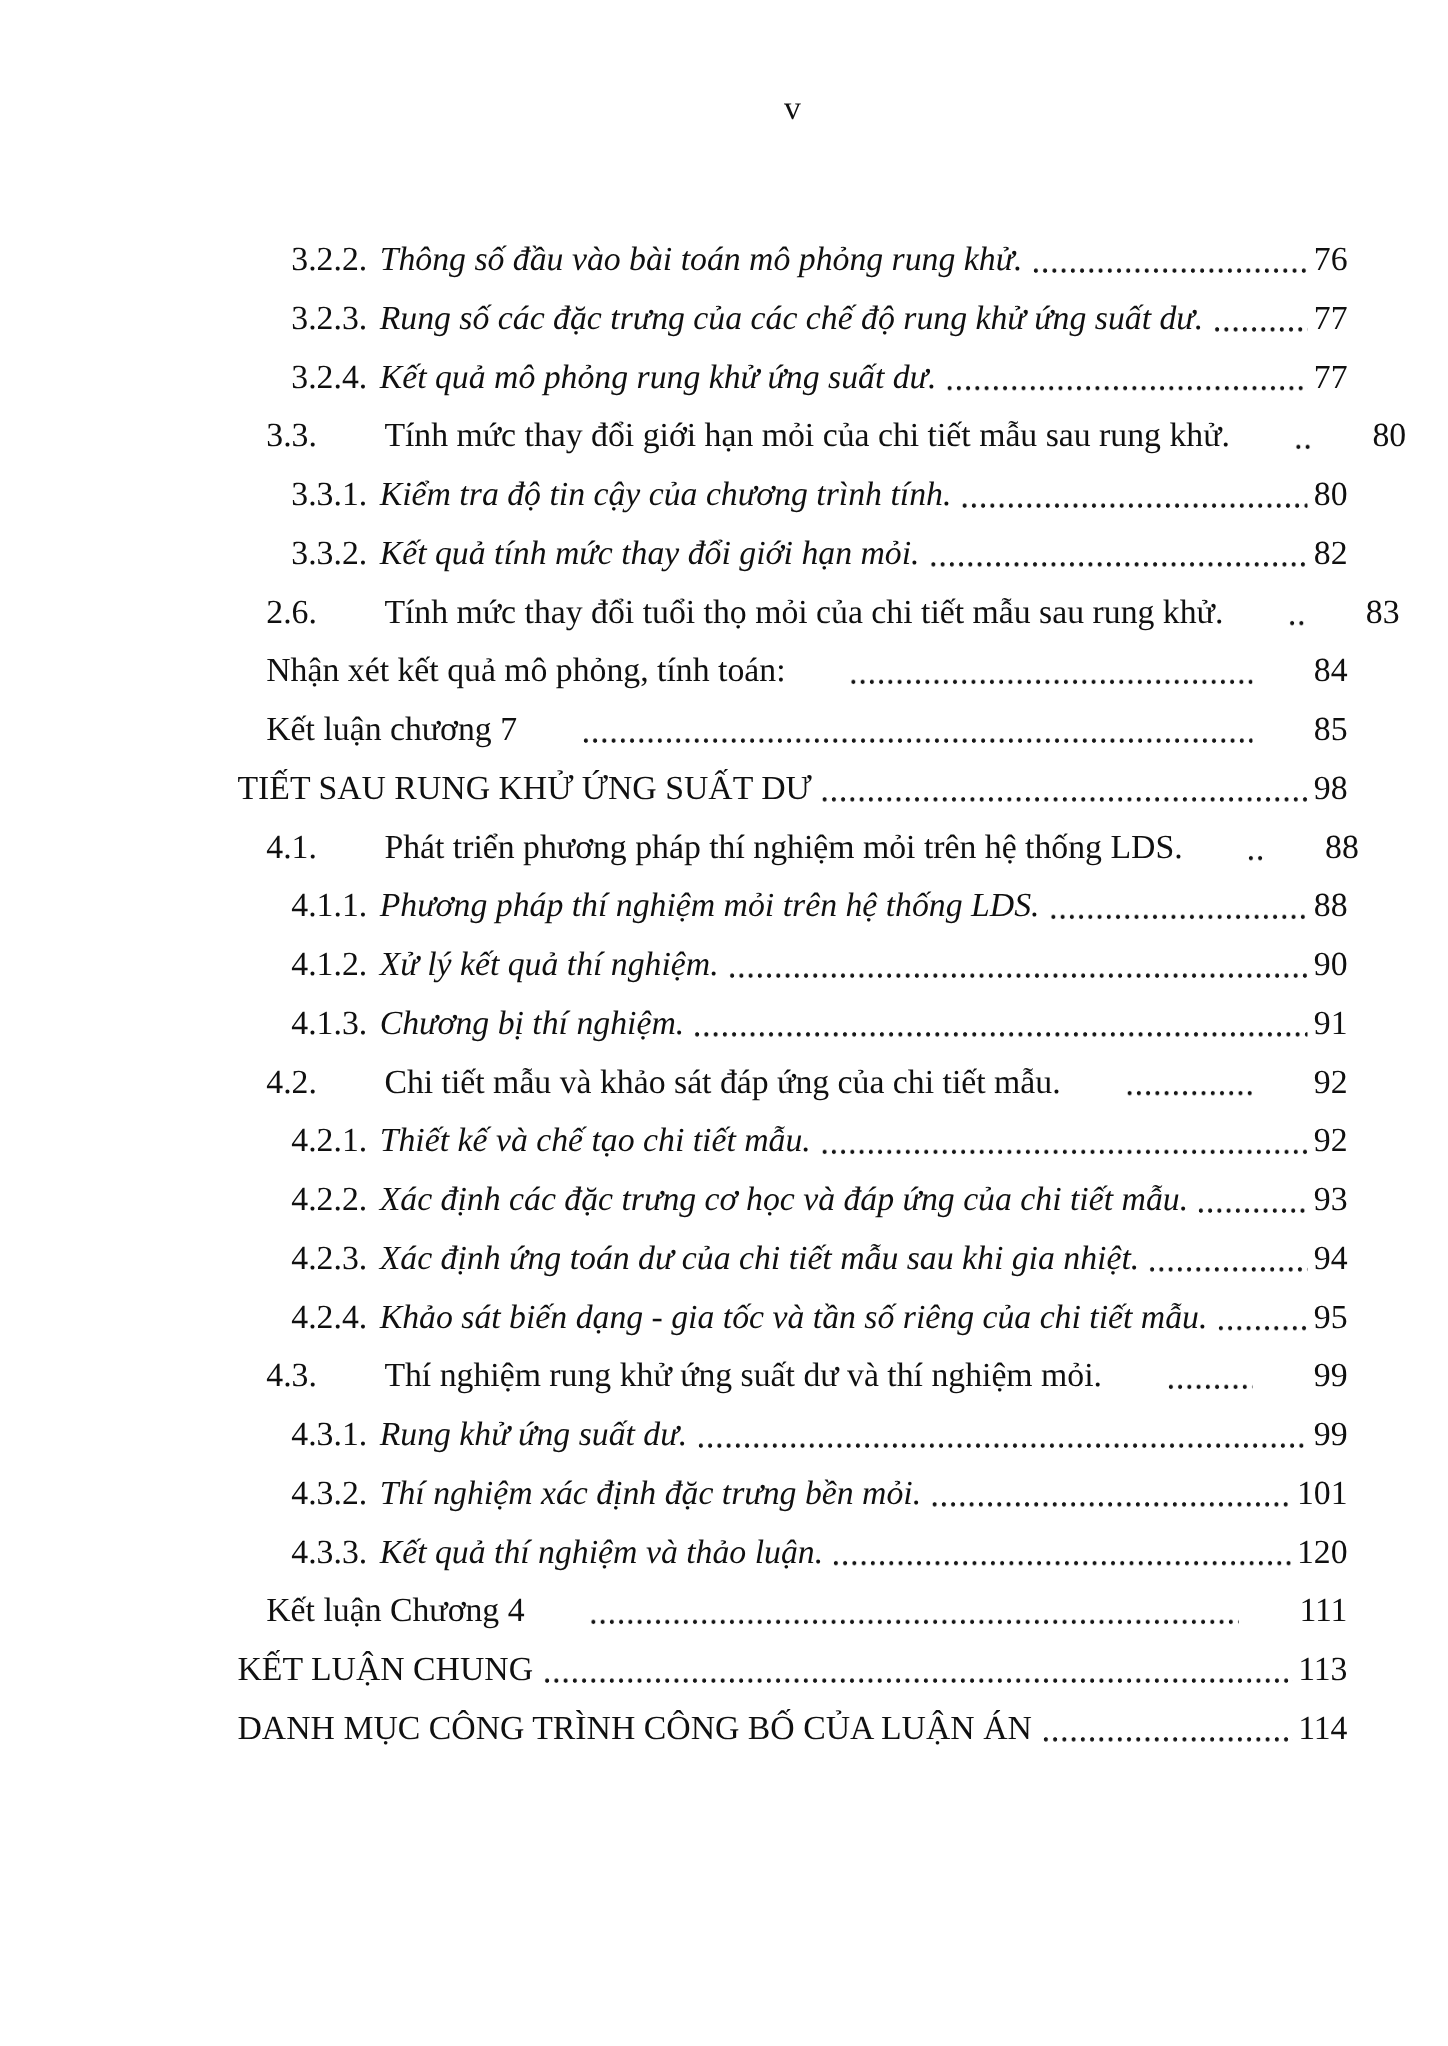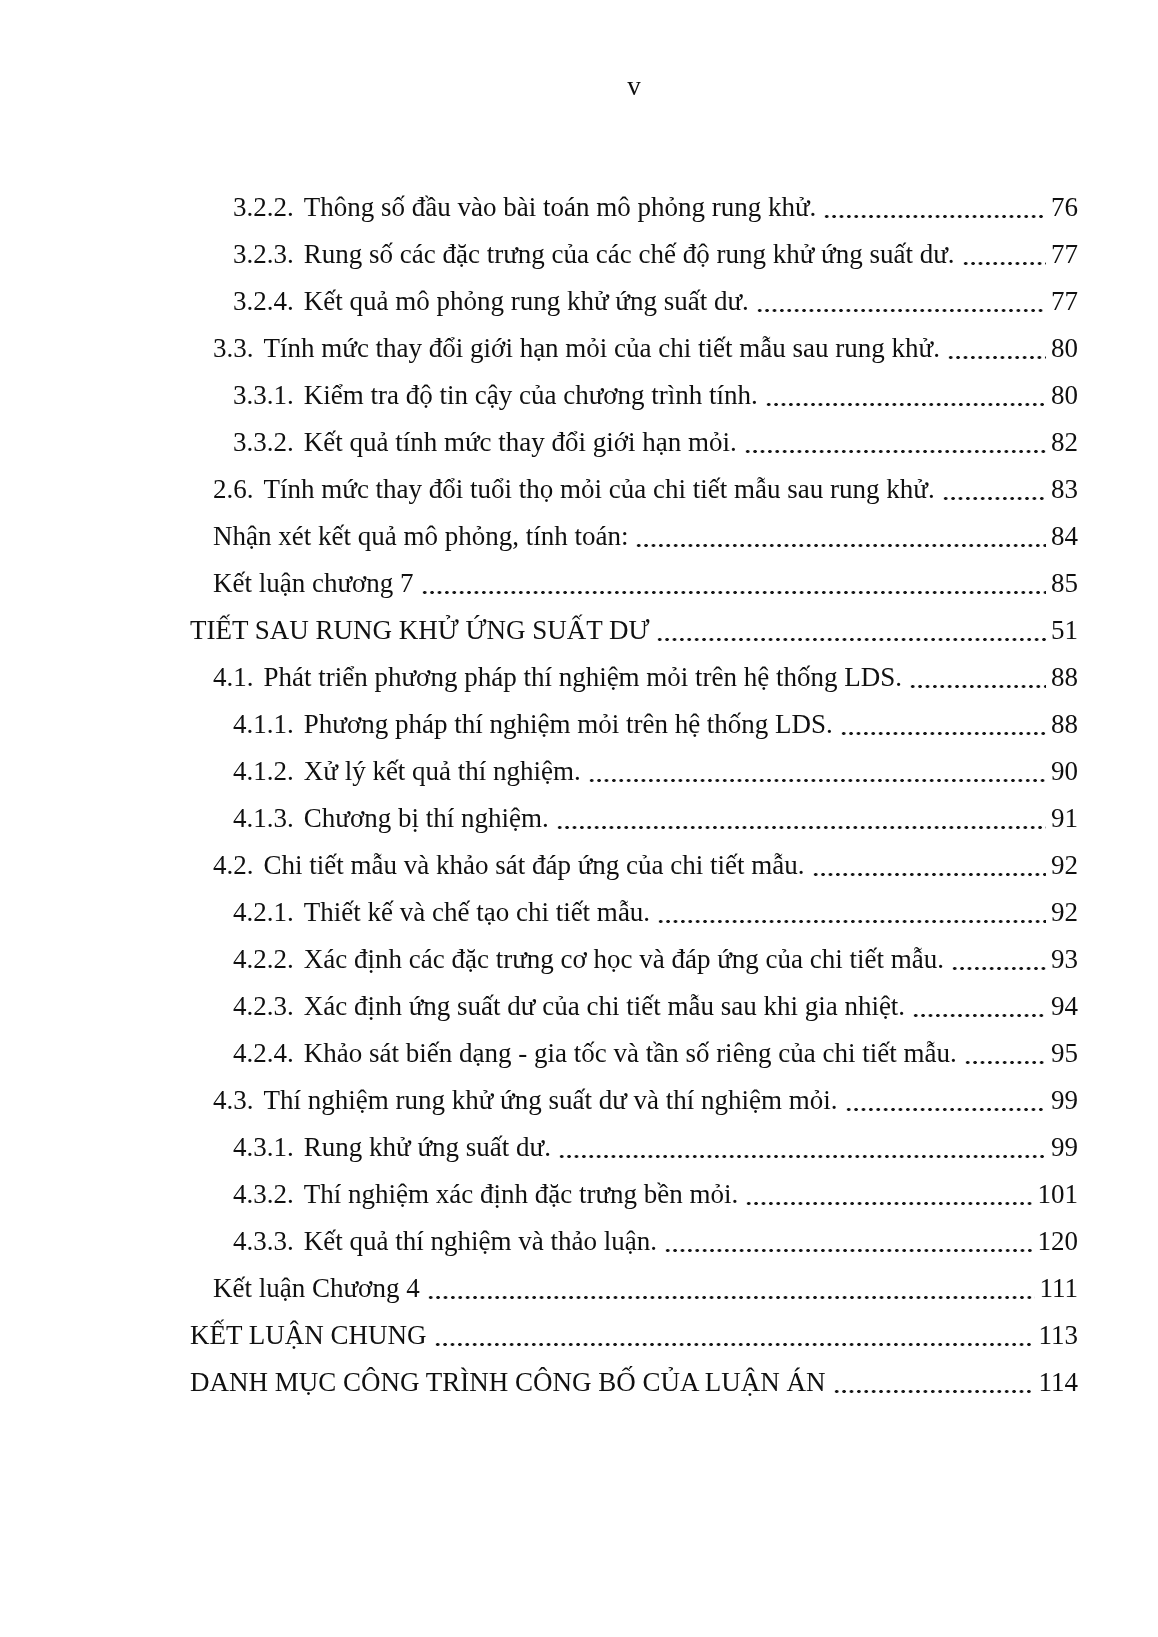--- a/index.html
+++ b/index.html
@@ -17,24 +17,24 @@
     text-align:center; font-size:27px; line-height:32px;
   }
   .toc {
     position:absolute; top:184px; left:190px; width:888px;
   }
   .row {
     display:flex; align-items:baseline;
     height:47px; line-height:47px;
     font-size:27px; white-space:nowrap;
   }
-  .row.lv2 { padding-left:23px; }
+  .row.lv2 { padding-left:23px;gap:44px; }
   .row.lv3 { padding-left:43px; }
   .row .num { flex:0 0 auto; margin-right:10px; }
-  .row .title.it { }
+  .row .title.it { font-style:italic; }
   .leader {
     flex:1 1 20px; min-width:14px; align-self:stretch;
     margin-left:7px; margin-right:5px;
     background-image: radial-gradient(circle, #151515 1.4px, rgba(0,0,0,0) 1.9px);
     background-size: 7.4px 5px;
     background-repeat: repeat-x;
     background-position: 0 30px;
   }
   .page-no { flex:0 0 auto; }
   .row.cont {
@@ -96,21 +96,21 @@
         <span class="page-no">84</span>
       </div>
       <div class="row lv2">
         <span class="title">Kết luận chương 7</span>
         <span class="leader"></span>
         <span class="page-no">85</span>
       </div>
       <div class="row lv1">
         <span class="title">TIẾT SAU RUNG KHỬ ỨNG SUẤT DƯ</span>
         <span class="leader"></span>
-        <span class="page-no">51</span>
+        <span class="page-no">98</span>
       </div>
       <div class="row lv2">
         <span class="num">4.1.</span>
         <span class="title">Phát triển phương pháp thí nghiệm mỏi trên hệ thống LDS.</span>
         <span class="leader"></span>
         <span class="page-no">88</span>
       </div>
       <div class="row lv3">
         <span class="num">4.1.1.</span>
         <span class="title it">Phương pháp thí nghiệm mỏi trên hệ thống LDS.</span>
@@ -142,21 +142,21 @@
         <span class="page-no">92</span>
       </div>
       <div class="row lv3">
         <span class="num">4.2.2.</span>
         <span class="title it">Xác định các đặc trưng cơ học và đáp ứng của chi tiết mẫu.</span>
         <span class="leader"></span>
         <span class="page-no">93</span>
       </div>
       <div class="row lv3">
         <span class="num">4.2.3.</span>
-        <span class="title it">Xác định ứng suất dư của chi tiết mẫu sau khi gia nhiệt.</span>
+        <span class="title it">Xác định ứng toán dư của chi tiết mẫu sau khi gia nhiệt.</span>
         <span class="leader"></span>
         <span class="page-no">94</span>
       </div>
       <div class="row lv3">
         <span class="num">4.2.4.</span>
         <span class="title it">Khảo sát biến dạng - gia tốc và tần số riêng của chi tiết mẫu.</span>
         <span class="leader"></span>
         <span class="page-no">95</span>
       </div>
       <div class="row lv2">

